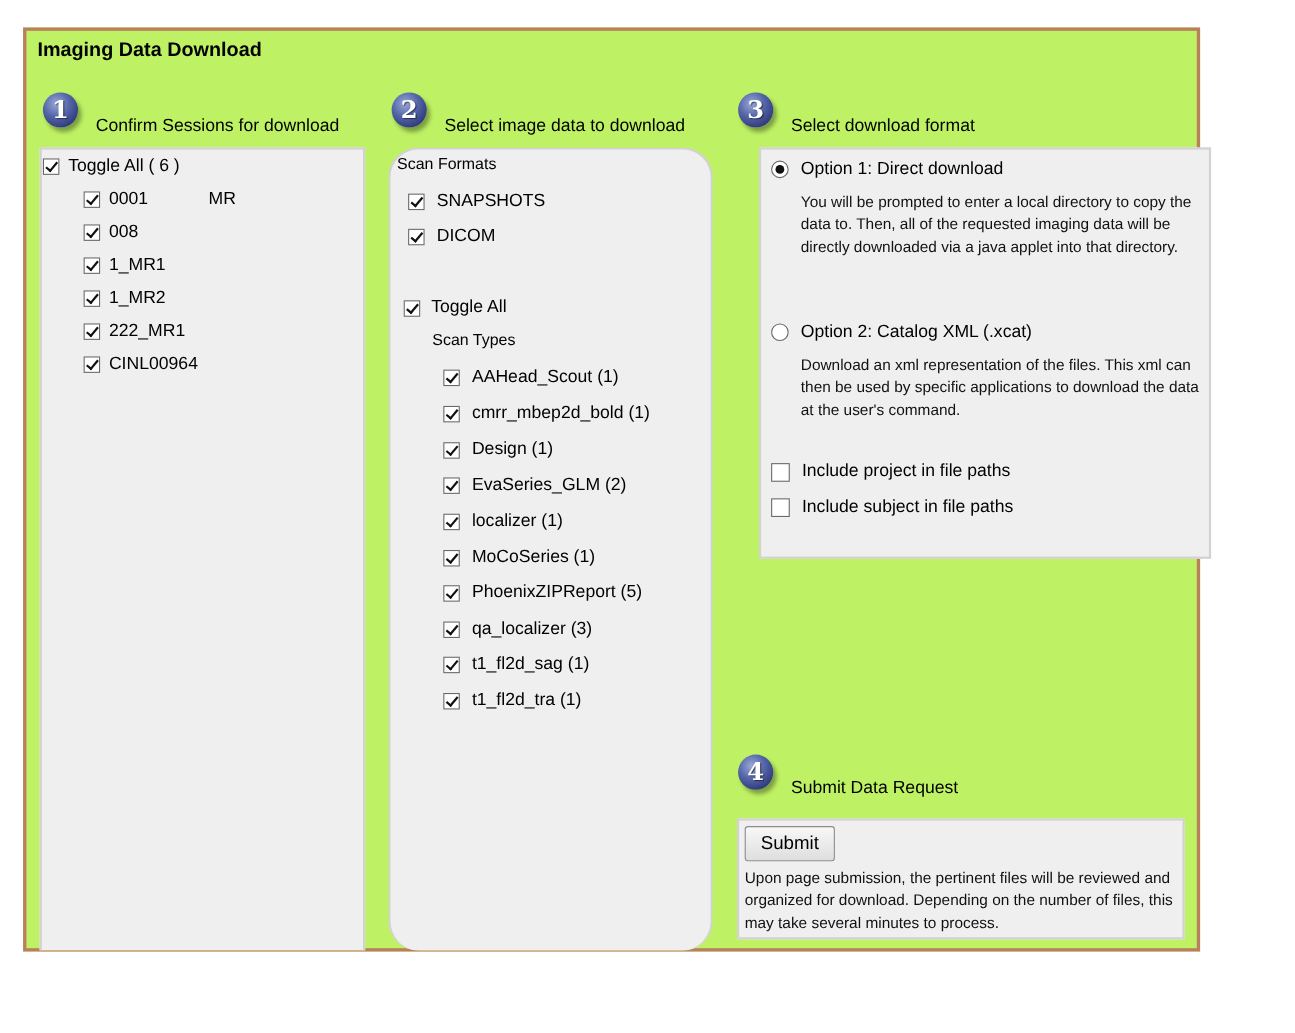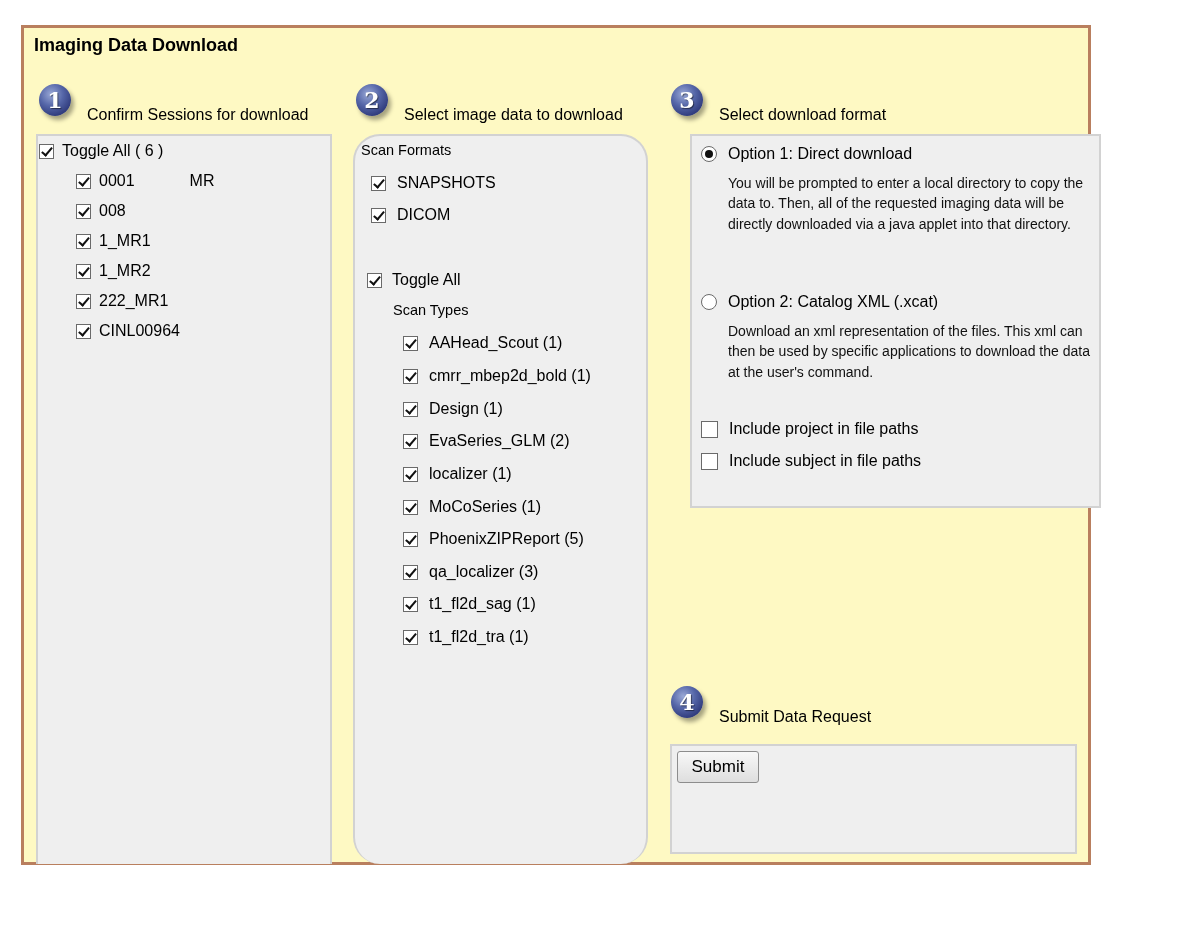--- a/index.html
+++ b/index.html
@@ -1,17 +1,17 @@
 <!DOCTYPE html>
 <html><head>
 <meta charset="utf-8">
 <style>
   html, body { margin:0; padding:0; background:#ffffff; }
   body { width:1177px; height:939px; position:relative; font-family:"Liberation Sans", sans-serif; color:#000; overflow:hidden; }
-  .frame { position:absolute; left:21px; top:25px; width:1064px; height:834px; border:3px solid #b97f5e; background:#fef9c3; }
+  .frame { position:absolute; left:21px; top:25px; width:1064px; height:834px; border:3px solid #b97f5e; background:#bef264; }
   .page-title { position:absolute; left:10px; top:7px; font-size:18px; font-weight:bold; }
   .step-head { position:absolute; height:40px; }
   .badge { position:absolute; left:0; top:0; width:32px; height:32px; border-radius:50%;
     background: radial-gradient(circle at 38% 32%, #9aa9d6 0%, #5566a8 40%, #2b3677 80%, #1d2560 100%);
     box-shadow: 3px 4px 4px rgba(0,0,0,0.35);
     color:#fff; font-family:"DejaVu Serif", serif; font-weight:bold; font-size:22px; text-align:center; line-height:32px;
     text-shadow: 1px 1px 1px rgba(0,0,0,0.5); }
   .step-label { position:absolute; left:48px; top:22px; font-size:16px; white-space:nowrap; }
   .panel { position:absolute; background:#efefef; border:2px solid #d2d2d2; box-sizing:border-box; }
   .row { position:absolute; display:flex; align-items:center; font-size:16px; white-space:nowrap; }
@@ -154,14 +154,15 @@
       <span>Include subject in file paths</span>
     </div>
   </div>
 
   <div class="step-head" style="left:647px; top:658px; width:300px;">
     <div class="badge">4</div>
     <div class="step-label">Submit Data Request</div>
   </div>
   <div class="panel" style="left:646px; top:716px; width:407px; height:110px;">
     <button class="submit-btn">Submit</button>
+    <div class="desc" style="left:5px; top:42px; width:395px;">Upon page submission, the pertinent files will be reviewed and organized for download. Depending on the number of files, this may take several minutes to process.</div>
   </div>
 </div>
 
 </body></html>

